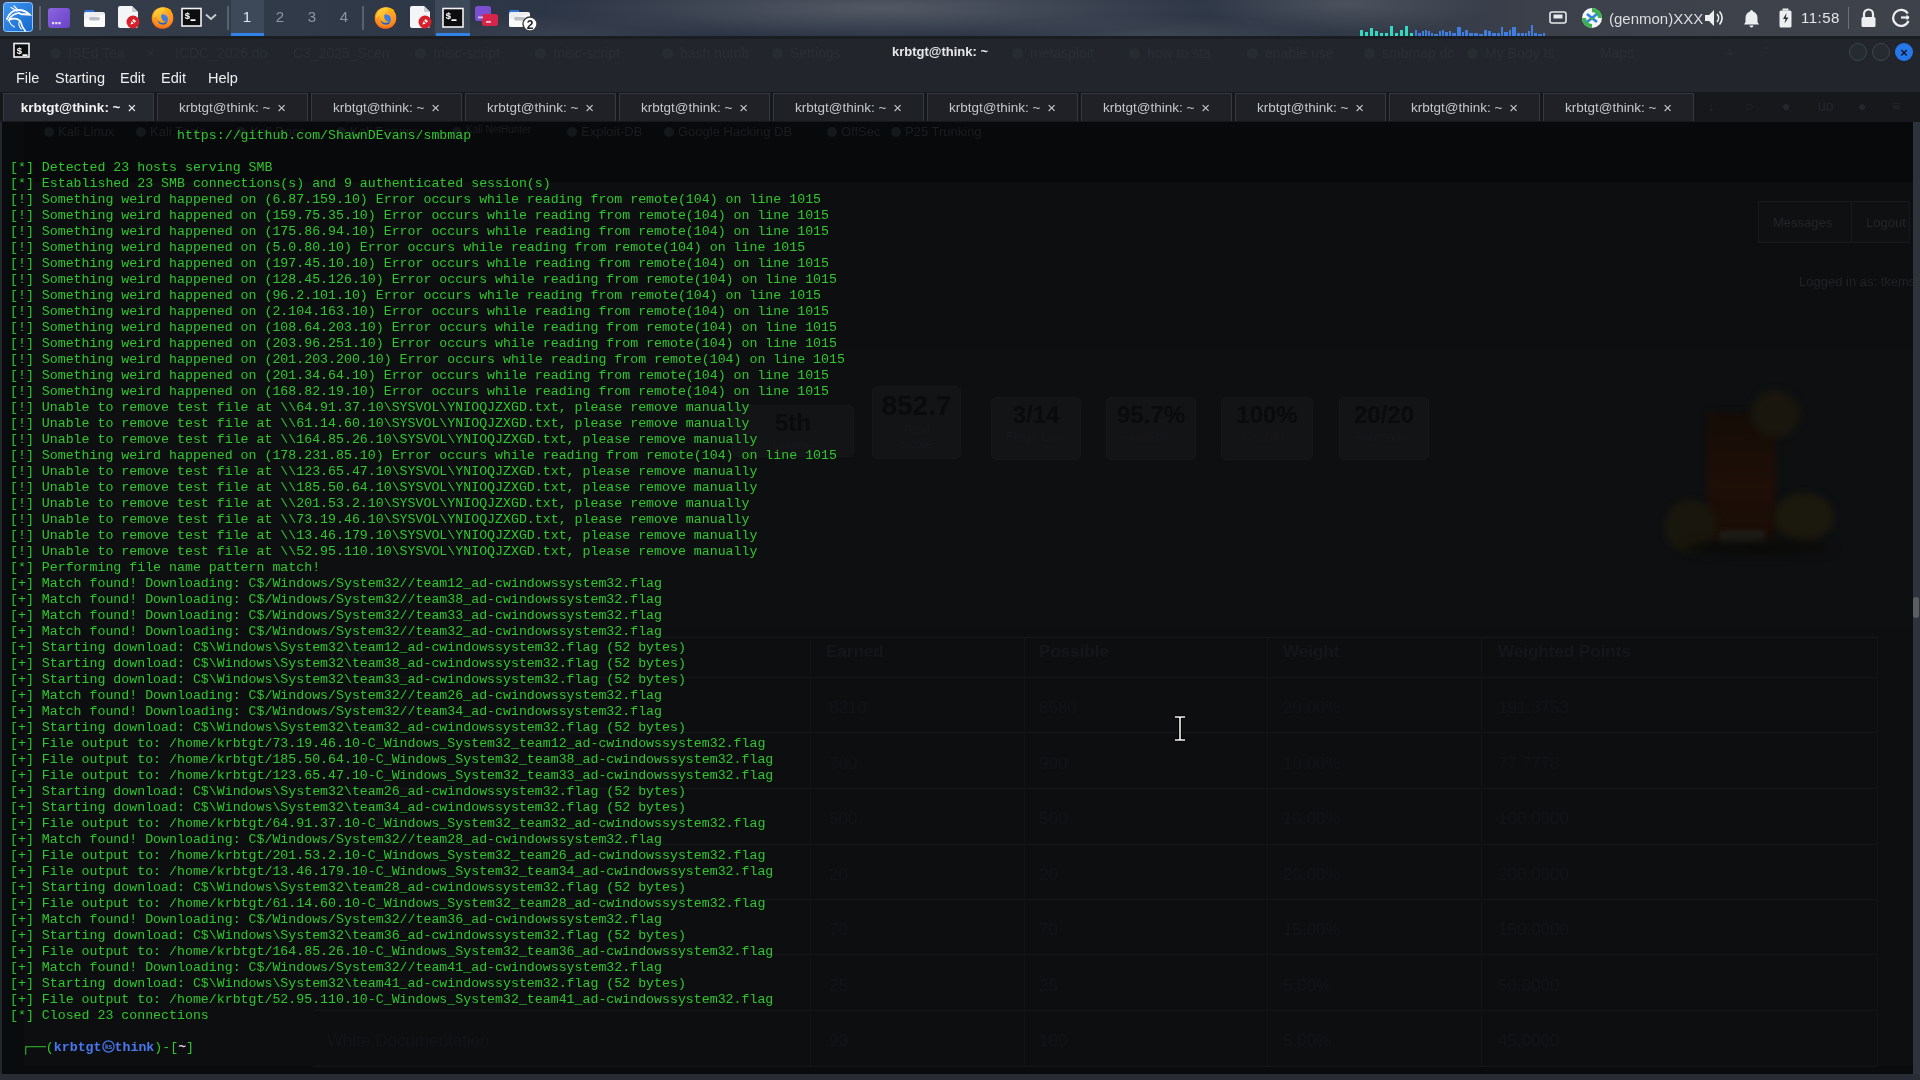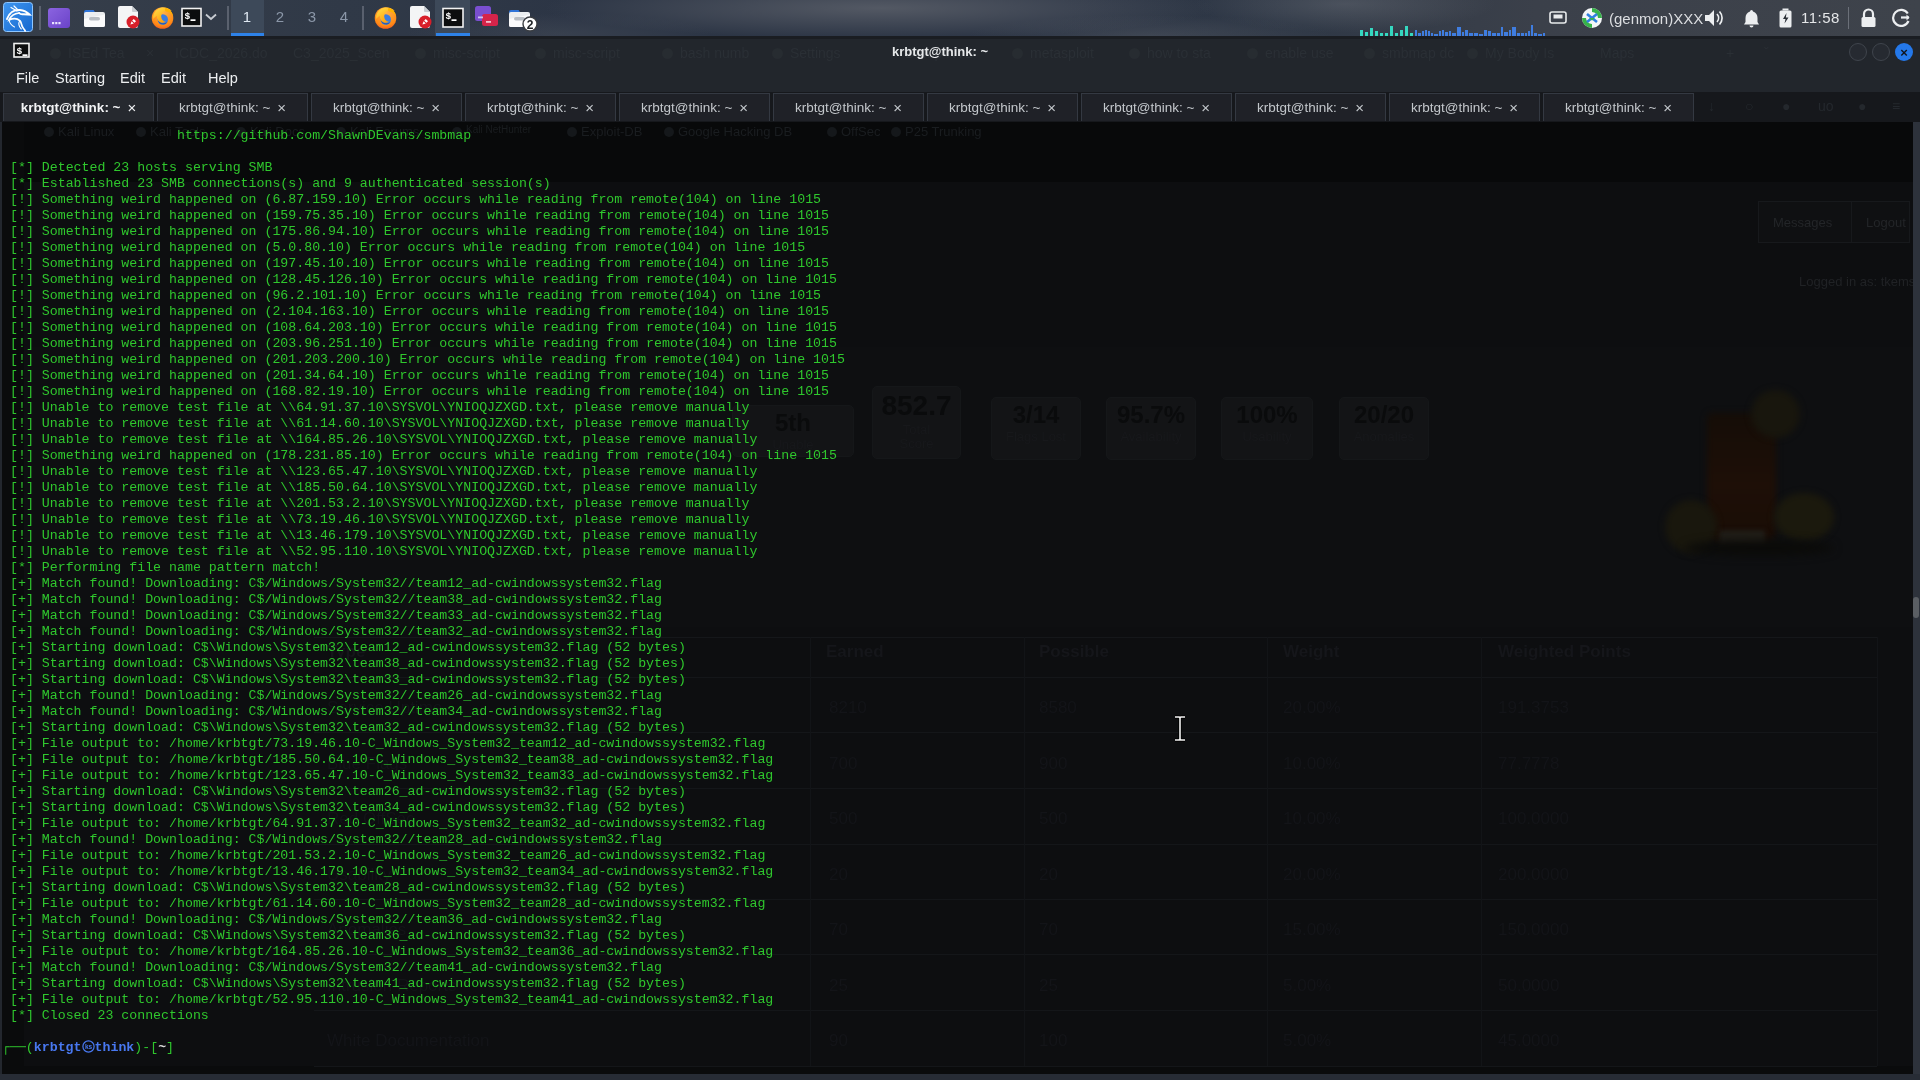--- a/index.html
+++ b/index.html
@@ -493,21 +493,21 @@
 [+] File output to: /home/krbtgt/13.46.179.10-C_Windows_System32_team34_ad-cwindowssystem32.flag
 [+] Starting download: C$\Windows\System32\team28_ad-cwindowssystem32.flag (52 bytes)
 [+] File output to: /home/krbtgt/61.14.60.10-C_Windows_System32_team28_ad-cwindowssystem32.flag
 [+] Match found! Downloading: C$/Windows/System32//team36_ad-cwindowssystem32.flag
 [+] Starting download: C$\Windows\System32\team36_ad-cwindowssystem32.flag (52 bytes)
 [+] File output to: /home/krbtgt/164.85.26.10-C_Windows_System32_team36_ad-cwindowssystem32.flag
 [+] Match found! Downloading: C$/Windows/System32//team41_ad-cwindowssystem32.flag
 [+] Starting download: C$\Windows\System32\team41_ad-cwindowssystem32.flag (52 bytes)
 [+] File output to: /home/krbtgt/52.95.110.10-C_Windows_System32_team41_ad-cwindowssystem32.flag
 [*] Closed 23 connections</pre>
-<div class="mrow" style="left:2px;top:918px;"><span class="g">┌──(</span><span class="bb">krbtgt</span><svg width="13" height="13" viewBox="0 0 13 13" style="vertical-align:-2px;">
+<div class="mrow" style="left:22px;top:918px;"><span class="g">┌──(</span><span class="bb">krbtgt</span><svg width="13" height="13" viewBox="0 0 13 13" style="vertical-align:-2px;">
         <circle cx="6.5" cy="6.5" r="5.6" stroke="#4878f0" stroke-width="1.2" fill="none"></circle>
         <text x="6.5" y="9" text-anchor="middle" font-size="6.5" font-weight="bold" fill="#4878f0" font-family="Liberation Sans, sans-serif">ks</text>
       </svg><span class="bb">think</span><span class="g">)-[</span><span class="wh">~</span><span class="g">]</span></div>
 
 <div style="position:absolute;left:0;top:0;width:2px;height:952px;background:#23272e;z-index:8;"></div>
 <div style="position:absolute;left:1913px;top:0;width:7px;height:952px;background:#2d323b;z-index:8;"></div>
 <div style="position:absolute;left:1913px;top:475px;width:6px;height:21px;border-radius:3px;background:#5a5e63;z-index:9;"></div>
 </div>
 <div style="position:absolute;left:0;top:1074px;width:1920px;height:6px;background:#272c35;"></div>
 

